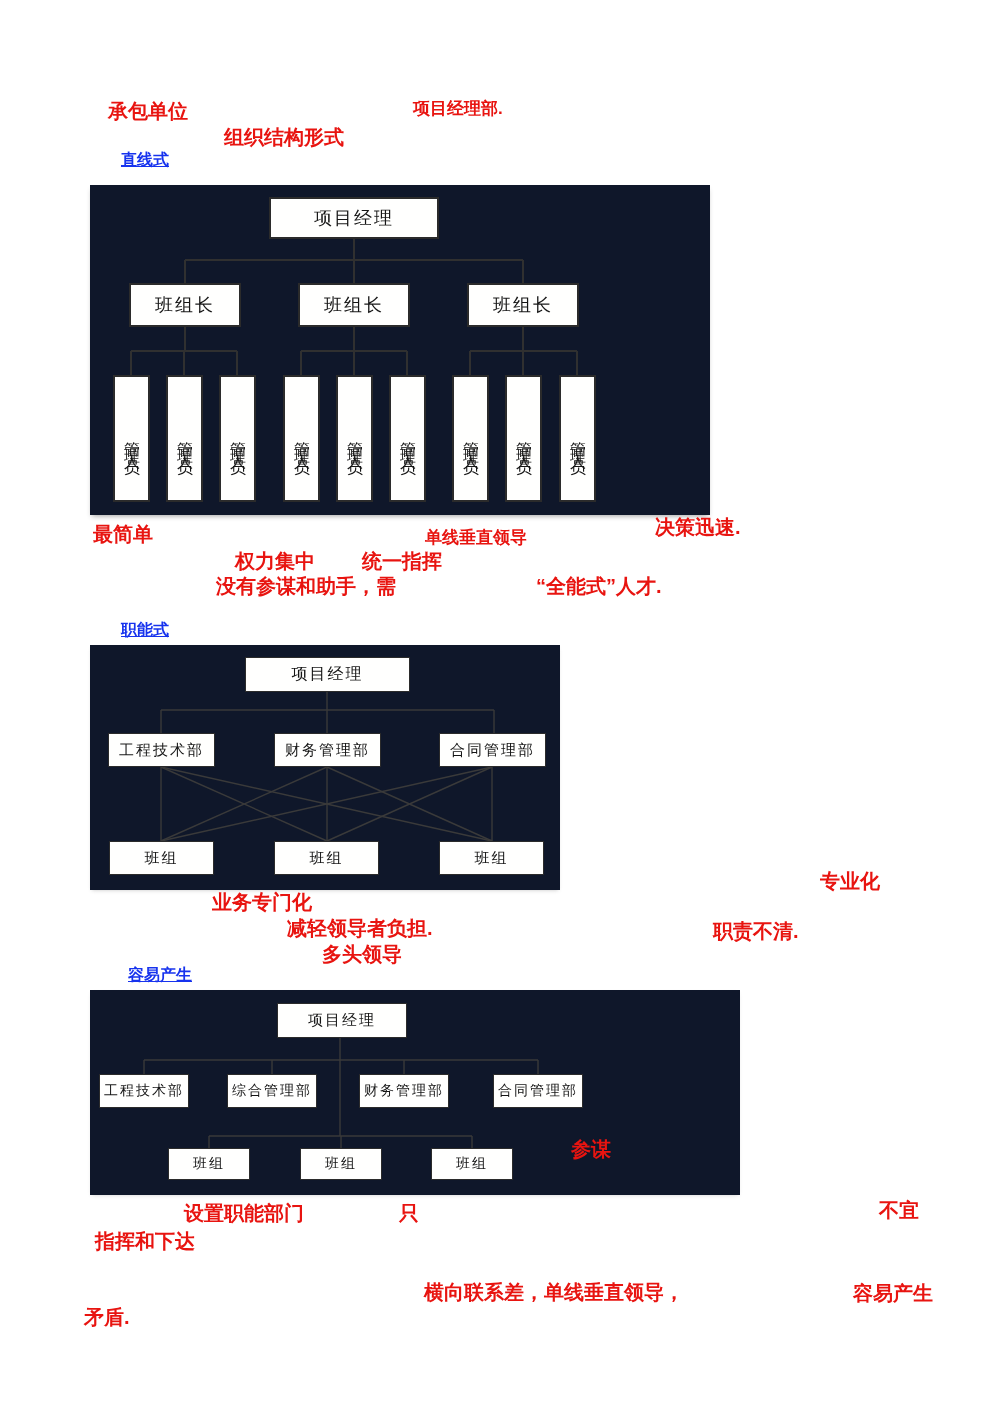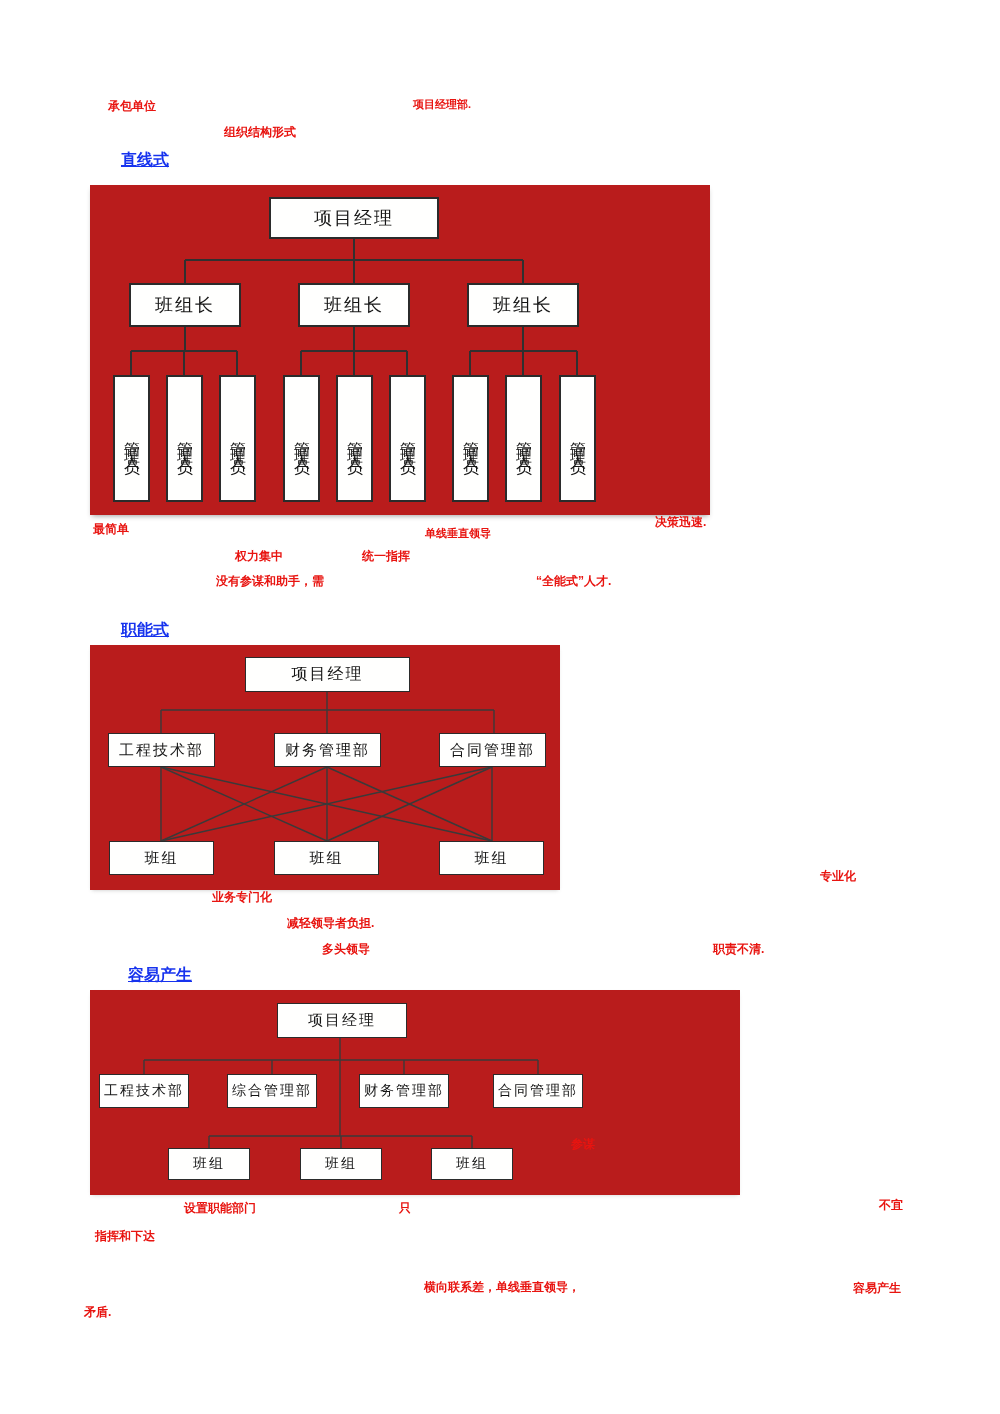--- a/index.html
+++ b/index.html
@@ -1,23 +1,23 @@
 <!DOCTYPE html>
 <html><head>
 <meta charset="utf-8">
 <style>
   html,body{margin:0;padding:0;background:#ffffff;}
   .page{position:relative;width:1000px;height:1414px;background:#ffffff;overflow:hidden;
         font-family:"Liberation Sans",sans-serif;}
-  .frag{position:absolute;font-weight:700;color:#e81410;font-size:12px;white-space:nowrap;
+  .frag{position:absolute;font-weight:700;color:#e81410;font-size:20px;white-space:nowrap;
         font-family:"Liberation Sans",sans-serif;}
-  .frag.big{font-size:11px;}
+  .frag.big{font-size:17px;}
   .heading{position:absolute;color:#1733ee;font-weight:700;font-size:16px;
         text-decoration:underline;white-space:nowrap;font-family:"Liberation Sans",sans-serif;}
-  .chart{position:absolute;background:#b91c1c;}
+  .chart{position:absolute;background:#0f172a;}
   .chart1{box-shadow:0 3px 5px -2px rgba(50,50,50,.45);}
   .chart2{box-shadow:0 2px 4px -2px rgba(60,60,60,.3);}
   .chart3{box-shadow:0 2px 4px -2px rgba(60,60,60,.25);}
   .lines{position:absolute;left:0;top:0;}
   .node{position:absolute;background:#fffffe;border:2px solid #2b2b2b;box-sizing:border-box;
         display:flex;align-items:center;justify-content:center;color:#151515;
         font-family:"Liberation Serif","DejaVu Serif",serif;letter-spacing:2px;text-align:center;}
   .thin{border-width:1.5px;}
   .vert{writing-mode:vertical-rl;text-orientation:upright;letter-spacing:6px;padding-top:4px;}
 </style>
@@ -107,21 +107,21 @@
     <div class="node thin" style="left:349px;top:88px;width:107px;height:34px;font-size:15px">合同管理部</div>
     <div class="node thin" style="left:19px;top:196px;width:105px;height:34px;font-size:15px">班组</div>
     <div class="node thin" style="left:184px;top:196px;width:105px;height:34px;font-size:15px">班组</div>
     <div class="node thin" style="left:349px;top:196px;width:105px;height:34px;font-size:15px">班组</div>
   </div>
 
   <span class="frag" style="left:212px;top:889px">业务专门化</span>
   <span class="frag" style="left:820px;top:868px">专业化</span>
   <span class="frag" style="left:287px;top:915px">减轻领导者负担.</span>
   <span class="frag" style="left:322px;top:941px">多头领导</span>
-  <span class="frag" style="left:713px;top:941px">职责不清.</span>
+  <span class="frag" style="left:713px;top:918px">职责不清.</span>
 
   <span class="heading" style="left:128px;top:965px">容易产生</span>
 
   <div class="chart chart3" style="left:90px;top:990px;width:650px;height:205px">
     <svg class="lines" width="650" height="205">
       <g stroke="#3a3a3a" stroke-width="1.4">
         <line x1="250" y1="48" x2="250" y2="146"></line>
         <line x1="54" y1="70" x2="448" y2="70"></line>
         <line x1="54" y1="70" x2="54" y2="84"></line>
         <line x1="182" y1="70" x2="182" y2="84"></line>

